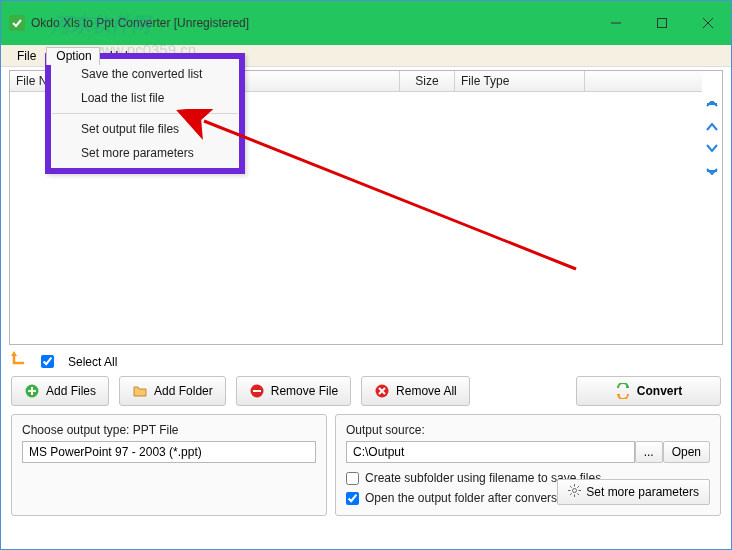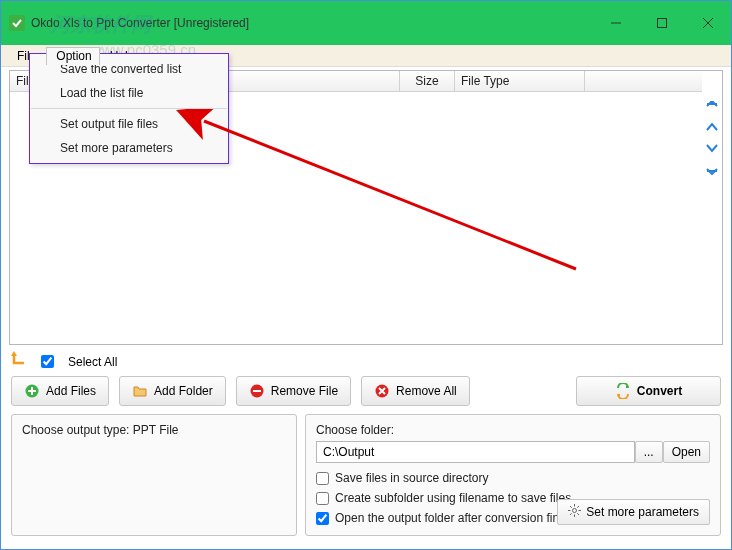--- a/index.html
+++ b/index.html
@@ -8,21 +8,21 @@
 .titlebar { height: 44px; display: flex; align-items: center; padding: 0 0 0 8px; background: #22c55e; }
 .titlebar .appicon { width: 16px; height: 16px; margin-right: 6px; }
 .titlebar .title { flex: 1; color: #333; }
 .titlebar .winbtns { display: flex; }
 .titlebar .winbtn { width: 46px; height: 30px; display: flex; align-items: center; justify-content: center; color: #333; }
 
 .menubar { height: 22px; display: flex; align-items: center; padding: 0 6px; background: #f5f0e1; border-bottom: 1px solid #ddd; }
 .menubar .menuitem { padding: 2px 10px; cursor: default; }
 .menubar .menuitem.open { background: #f8f8f8; border: 1px solid #c4c4c4; border-bottom: none; padding: 1px 7px 2px 9px; position: relative; z-index: 20; }
 
-.dropdown { position: absolute; left: 28px; top: 52px; width: 200px; background: #f8f8f8; border: 1px solid #6d28d9; box-shadow: 2px 2px 4px rgba(0,0,0,0.15); z-index: 19; padding: 3px 0; }
+.dropdown { position: absolute; left: 44px; top: 52px; width: 200px; background: #f8f8f8; border: 6px solid #6d28d9; box-shadow: 2px 2px 4px rgba(0,0,0,0.15); z-index: 19; padding: 3px 0; }
 .dropdown .dditem { padding: 5px 16px 5px 30px; cursor: default; color: #222; }
 .dropdown .sep { height: 1px; background: #d7d7d7; margin: 3px 1px; }
 
 .filelist-wrap { margin: 3px 8px 0 8px; border: 1px solid #b8b8b8; height: 275px; display: flex; background: #fff; }
 .filelist { flex: 1; background: #fff; overflow: hidden; }
 .filelist .header { display: flex; height: 21px; background: linear-gradient(#fefefe,#efefef); border-bottom: 1px solid #d1d1d1; }
 .filelist .hcol { border-right: 1px solid #d1d1d1; padding: 3px 6px; color: #222; overflow: hidden; }
 .sidearrows { width: 20px; display: flex; flex-direction: column; align-items: center; gap: 6px; padding-top: 30px; }
 .sidearrows svg { display:block; }
 
@@ -31,21 +31,21 @@
 .chk { width: 13px; height: 13px; }
 
 .btnrow { display: flex; gap: 10px; margin: 0 10px 8px 10px; align-items: center; }
 .btn { height: 30px; border: 1px solid #c5c5c5; border-radius: 3px; background: linear-gradient(#fefefe,#e9e9e9); display: flex; align-items: center; justify-content: center; padding: 0 12px; gap: 6px; cursor: default; min-width: 96px; }
 .btn .icon { width: 16px; height: 16px; display: flex; align-items: center; justify-content: center; }
 .btn.convert { min-width: 145px; font-weight: bold; }
 .spacer { flex: 1; }
 
 .panels { display: flex; gap: 8px; margin: 0 10px; }
 .panel { border: 1px solid #c5c5c5; border-radius: 3px; padding: 8px 10px 10px 10px; background: #fafafa; }
-.panel.left { width: 286px; }
+.panel.left { width: 316px; }
 .panel.right { flex: 1; position: relative; }
 
 .field-label { color: #222; margin-bottom: 4px; display: block; }
 .text-input { width: 100%; height: 22px; border: 1px solid #b8b8b8; padding: 2px 6px; background: #fff; }
 .folderrow { display: flex; align-items: center; }
 .folderrow .text-input { flex: 1; }
 .smallbtn { height: 22px; border: 1px solid #c5c5c5; border-radius: 2px; background: linear-gradient(#fefefe,#ededed); padding: 0 8px; display:flex; align-items:center; justify-content:center; cursor: default; }
 
 .checklist { margin-top: 8px; display: flex; flex-direction: column; gap: 6px; }
 .checkline { display: flex; align-items: center; gap: 6px; color: #222; }
@@ -203,33 +203,30 @@
           <path d="M5 14 L2 11 L5 11 z" fill="#f89b1c"></path>
         </svg>
       </span>
     <span>Convert</span>
   </div>
 </div>
 
 <div class="panels">
   <div class="panel left">
     <span class="field-label">Choose output type:  PPT File</span>
+    <input class="text-input" readonly="" value="MS PowerPoint 97 - 2003 (*.ppt)" style="">
   </div>
   <div class="panel right">
-    <span class="field-label">Choose folder:</span>
+    <span class="field-label">Output source:</span>
     <div class="folderrow">
       <input class="text-input" value="C:\Output" style="">
       <div class="smallbtn">...</div>
       <div class="smallbtn">Open</div>
     </div>
     <div class="checklist">
-      <div class="checkline">
-        <input type="checkbox" class="chk" style="">
-        <span>Save files in source directory</span>
-      </div>
       <div class="checkline">
         <input type="checkbox" class="chk" style="">
         <span>Create subfolder using filename to save files</span>
       </div>
       <div class="checkline">
         <input type="checkbox" class="chk" checked="" style="">
         <span>Open the output folder after conversion finished</span>
       </div>
     </div>
     <div class="smallbtn more-params" style="height:26px;padding:0 10px">

